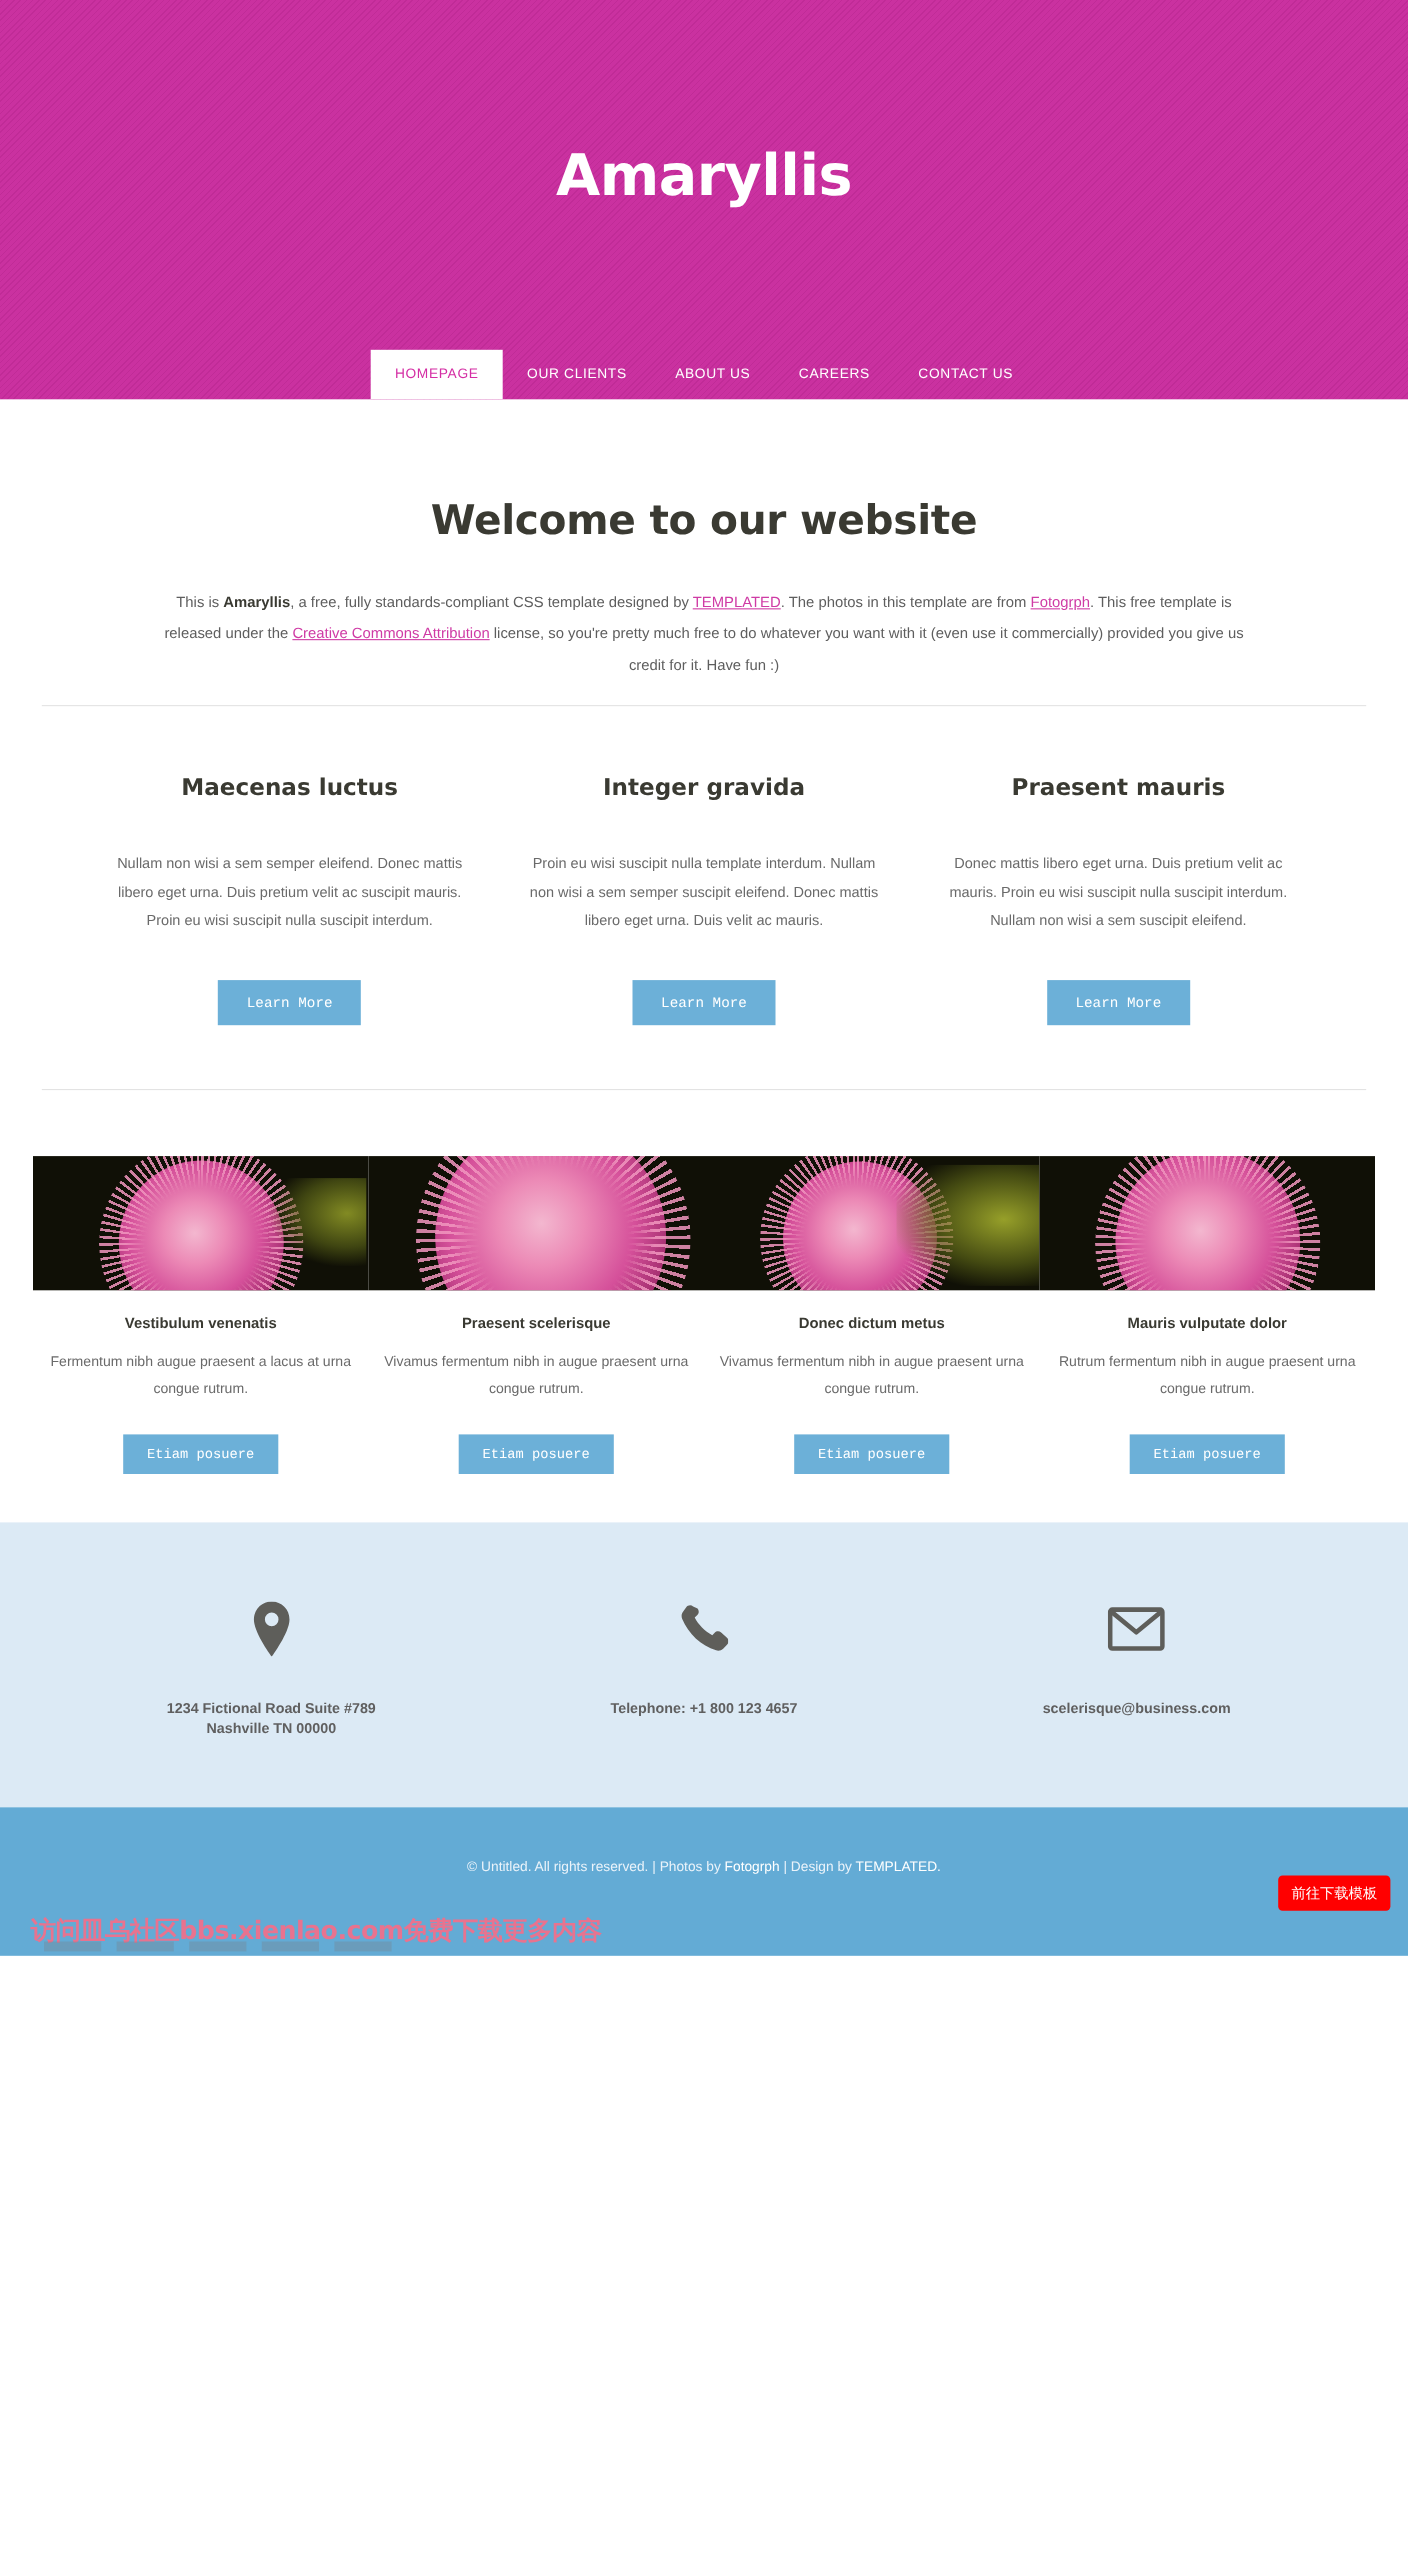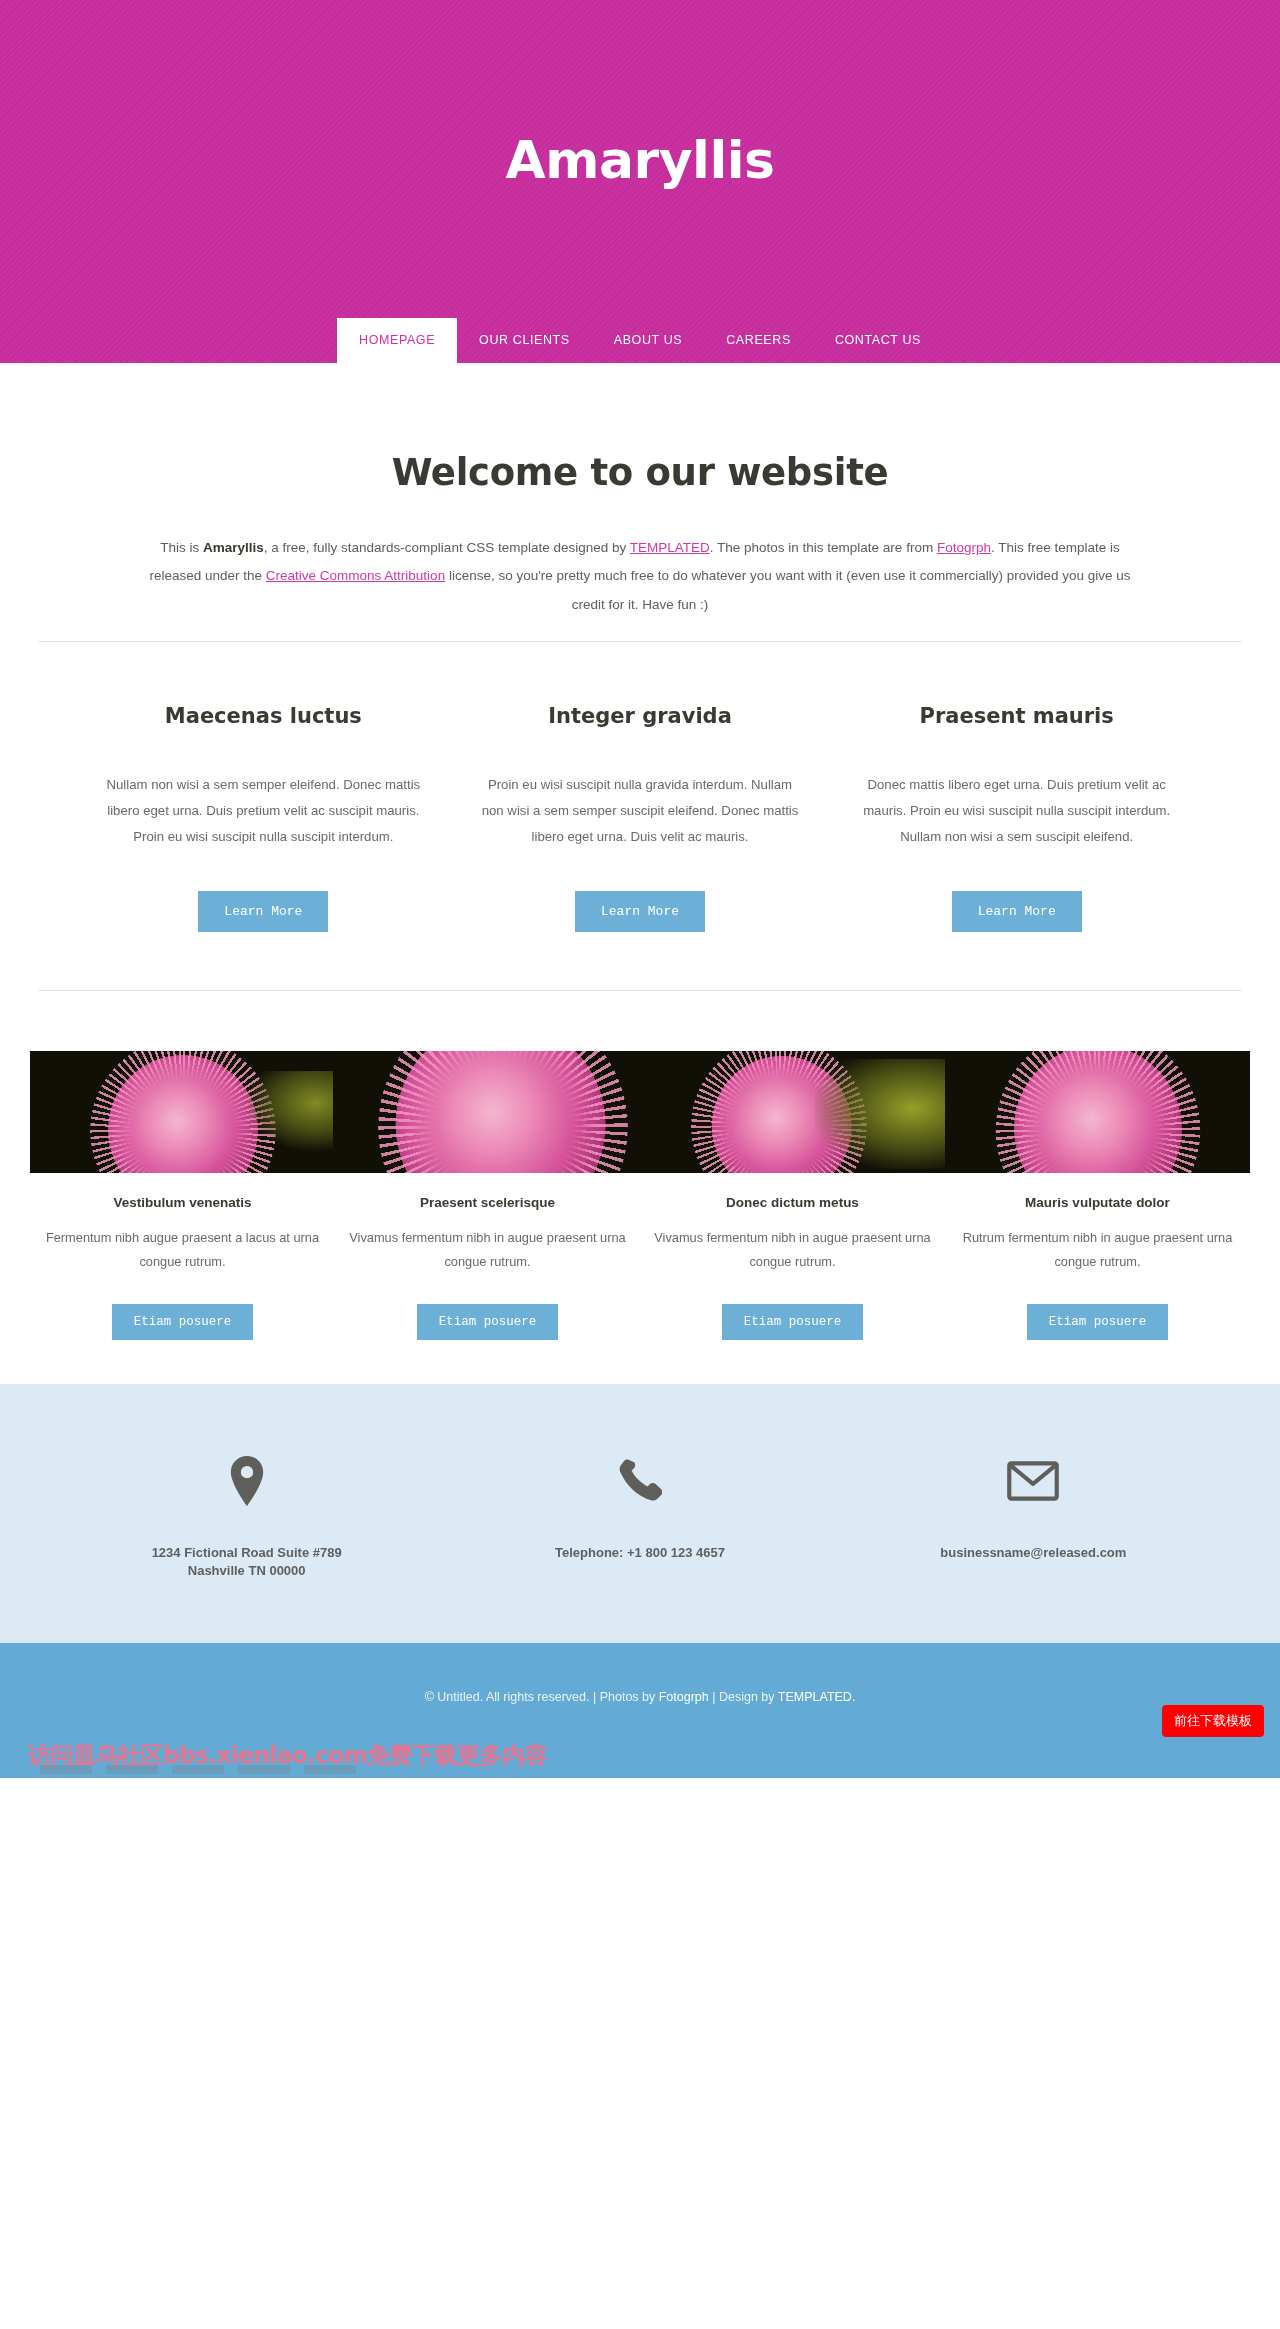--- a/index.html
+++ b/index.html
@@ -335,21 +335,21 @@
   <div class="divider"></div>
 
   <section class="inner" id="features">
     <div class="feature">
       <h3>Maecenas luctus</h3>
       <p>Nullam non wisi a sem semper eleifend. Donec mattis libero eget urna. Duis pretium velit ac suscipit mauris. Proin eu wisi suscipit nulla suscipit interdum.</p>
       <a class="btn" href="#">Learn More</a>
     </div>
     <div class="feature">
       <h3>Integer gravida</h3>
-      <p>Proin eu wisi suscipit nulla gravida interdum. Nullam non wisi a sem semper suscipit eleifend. Donec mattis libero eget urna. Duis velit ac mauris.</p>
+      <p>Proin eu wisi suscipit nulla template interdum. Nullam non wisi a sem semper suscipit eleifend. Donec mattis libero eget urna. Duis velit ac mauris.</p>
       <a class="btn" href="#">Learn More</a>
     </div>
     <div class="feature">
       <h3>Praesent mauris</h3>
       <p>Donec mattis libero eget urna. Duis pretium velit ac mauris. Proin eu wisi suscipit nulla suscipit interdum. Nullam non wisi a sem suscipit eleifend.</p>
       <a class="btn" href="#">Learn More</a>
     </div>
   </section>
 
   <div class="divider"></div>
@@ -425,21 +425,21 @@
       <p>Telephone: +1 800 123 4657</p>
     </div>
 
     <div class="contact-col">
       <div class="contact-icon">
         <svg width="52" height="40" viewBox="0 0 30 23" aria-hidden="true">
           <rect x="1.3" y="1.3" width="27.4" height="20.4" rx="1.2" fill="none" stroke="#5e5e5a" stroke-width="2.4"></rect>
           <path d="M2.2 2.6L15 13.2 27.8 2.6" fill="none" stroke="#5e5e5a" stroke-width="2.4" stroke-linecap="round" stroke-linejoin="round"></path>
         </svg>
       </div>
-      <p>businessname@released.com</p>
+      <p>scelerisque@business.com</p>
     </div>
 
   </div>
 </section>
 
 <footer id="footer">
   <div id="footer-copy"><span>© Untitled. All rights reserved. | Photos by </span><a href="#">Fotogrph</a><span> | Design by </span><a href="#">TEMPLATED.</a></div>
 
   <button id="download-btn">前往下载模板</button>
 

